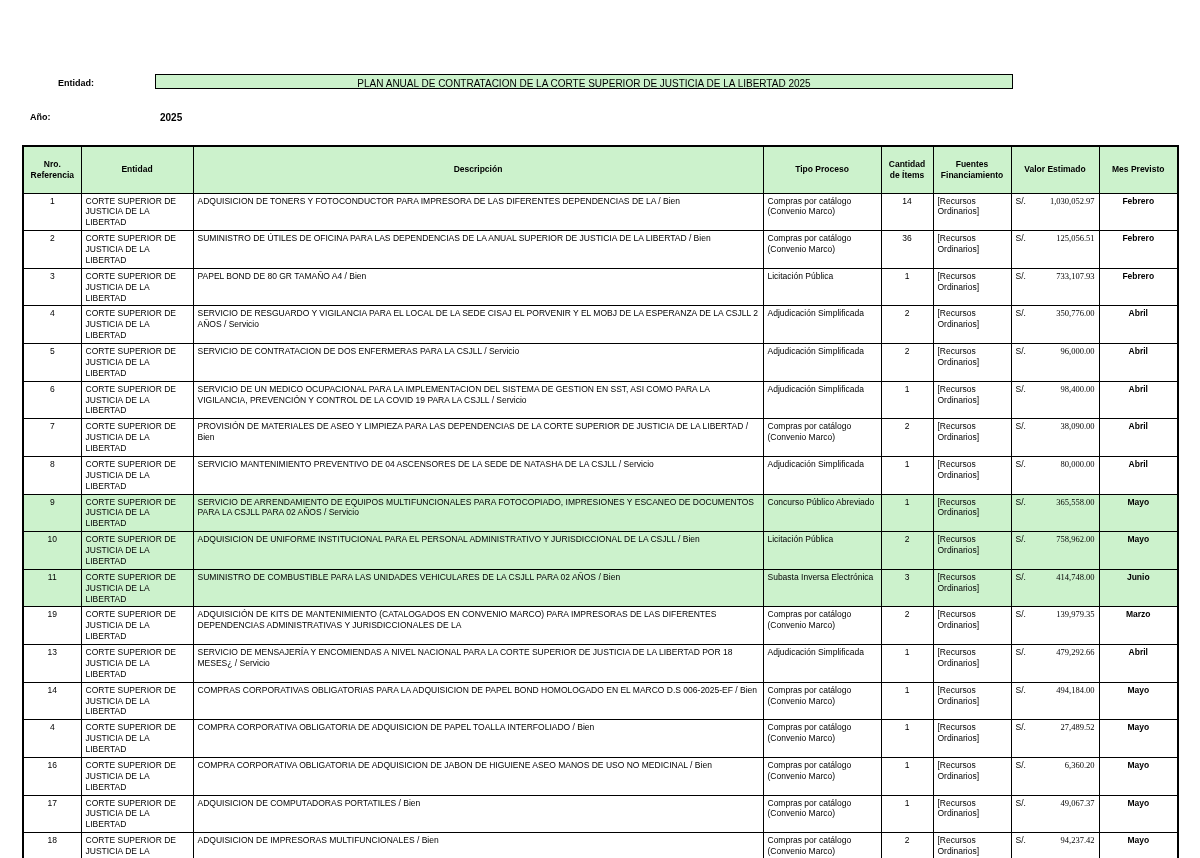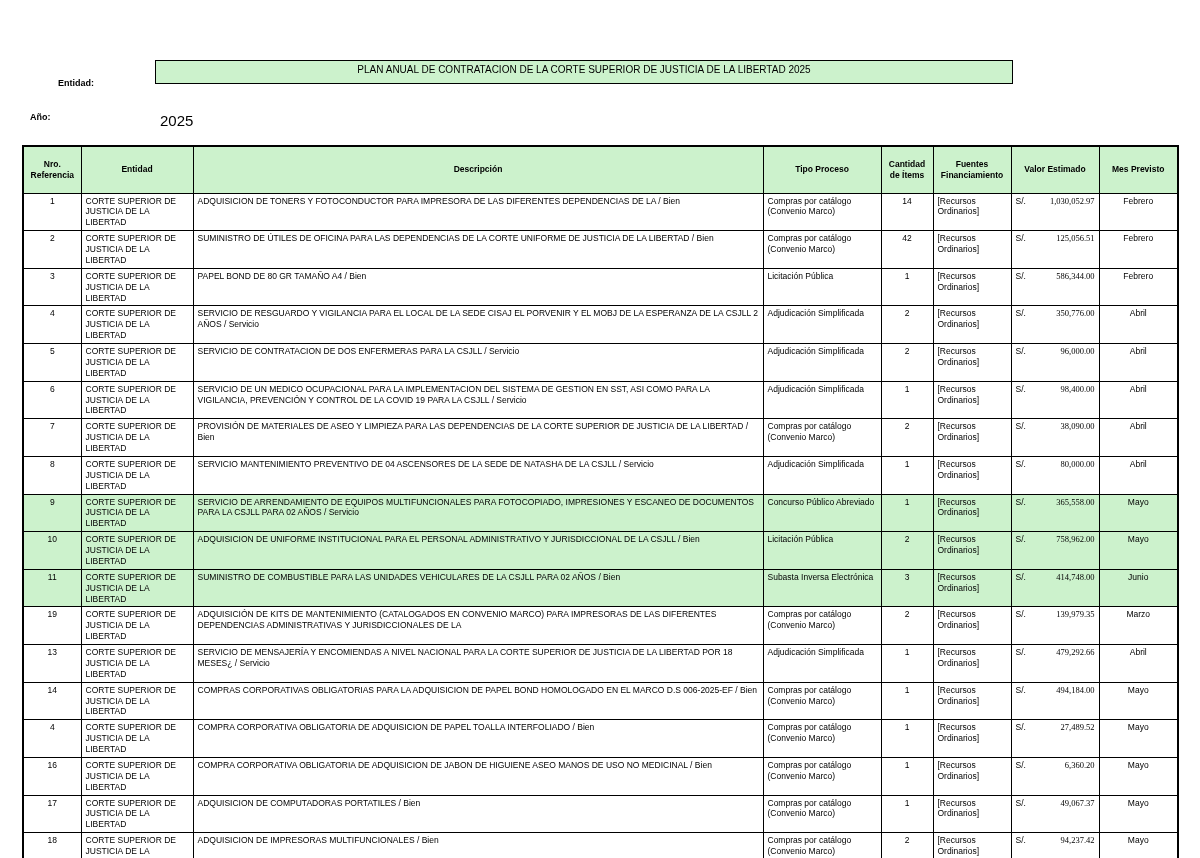--- a/index.html
+++ b/index.html
@@ -18,27 +18,27 @@
   .meta-label {
     position: absolute;
     font-size: 9px;
     font-weight: bold;
   }
   #entidad-label { left: 30px; top: 78px; padding-left: 28px; }
   #anio-label    { left: 30px; top: 112px; }
   #anio-value {
     position: absolute;
     left: 160px; top: 112px;
-    font-size: 15px;
-    font-weight: normal;
+    font-size: 10px;
+    font-weight: bold;
   }
   .title-box {
     position: absolute;
-    left: 155px; top: 60px;
-    width: 858px; height: 24px;
+    left: 155px; top: 74px;
+    width: 858px; height: 15px;
     background: #CCF2CC;
     border: 1px solid #000000;
     text-align: center;
     padding-top: 3px;
     font-size: 10px;
   }
   table.plan {
     position: absolute;
     left: 22px; top: 145px;
     width: 1155px;
@@ -60,21 +60,21 @@
     font-weight: bold;
     text-align: center;
     vertical-align: middle;
     height: 47px;
     padding: 2px 2px;
   }
   table.plan td { height: 36px; background: #ffffff; }
   tr.highlight td { background: #CCF2CC; }
   td.c-nro  { text-align: center; vertical-align: middle; }
   td.c-cant { text-align: center; }
-  td.c-mes  { text-align: center; }
+  td.c-mes  { text-align: center; font-weight: bold; }
   td.c-valor .valwrap {
     display: flex;
     justify-content: space-between;
     align-items: flex-start;
   }
   td.c-valor .amount { text-align: right; font-family: Liberation Serif, serif; }
 </style>
 </head>
 <body>
 
@@ -125,43 +125,43 @@
             <div class="valwrap">
               <span>S/.</span>
               <span class="amount">1,030,052.97</span>
             </div>
           </td>
           <td class="c-mes">Febrero</td>
         </tr>
         <tr>
           <td class="c-nro">2</td>
           <td>CORTE SUPERIOR DE JUSTICIA DE LA LIBERTAD</td>
-          <td>SUMINISTRO DE ÚTILES DE OFICINA PARA LAS  DEPENDENCIAS DE LA CORTE UNIFORME DE JUSTICIA DE LA LIBERTAD / Bien</td>
-          <td>Compras por catálogo (Convenio Marco)</td>
-          <td class="c-cant">42</td>
+          <td>SUMINISTRO DE ÚTILES DE OFICINA PARA LAS  DEPENDENCIAS DE LA ANUAL SUPERIOR DE JUSTICIA DE LA LIBERTAD / Bien</td>
+          <td>Compras por catálogo (Convenio Marco)</td>
+          <td class="c-cant">36</td>
           <td>[Recursos Ordinarios]</td>
           <td class="c-valor">
             <div class="valwrap">
               <span>S/.</span>
               <span class="amount">125,056.51</span>
             </div>
           </td>
           <td class="c-mes">Febrero</td>
         </tr>
         <tr>
           <td class="c-nro">3</td>
           <td>CORTE SUPERIOR DE JUSTICIA DE LA LIBERTAD</td>
           <td>PAPEL BOND DE 80 GR TAMAÑO A4 / Bien</td>
           <td>Licitación Pública</td>
           <td class="c-cant">1</td>
           <td>[Recursos Ordinarios]</td>
           <td class="c-valor">
             <div class="valwrap">
               <span>S/.</span>
-              <span class="amount">586,344.00</span>
+              <span class="amount">733,107.93</span>
             </div>
           </td>
           <td class="c-mes">Febrero</td>
         </tr>
         <tr>
           <td class="c-nro">4</td>
           <td>CORTE SUPERIOR DE JUSTICIA DE LA LIBERTAD</td>
           <td>SERVICIO DE RESGUARDO Y VIGILANCIA PARA EL LOCAL DE LA SEDE CISAJ EL PORVENIR Y EL MOBJ DE LA ESPERANZA DE LA CSJLL 2 AÑOS / Servicio</td>
           <td>Adjudicación Simplificada</td>
           <td class="c-cant">2</td>

